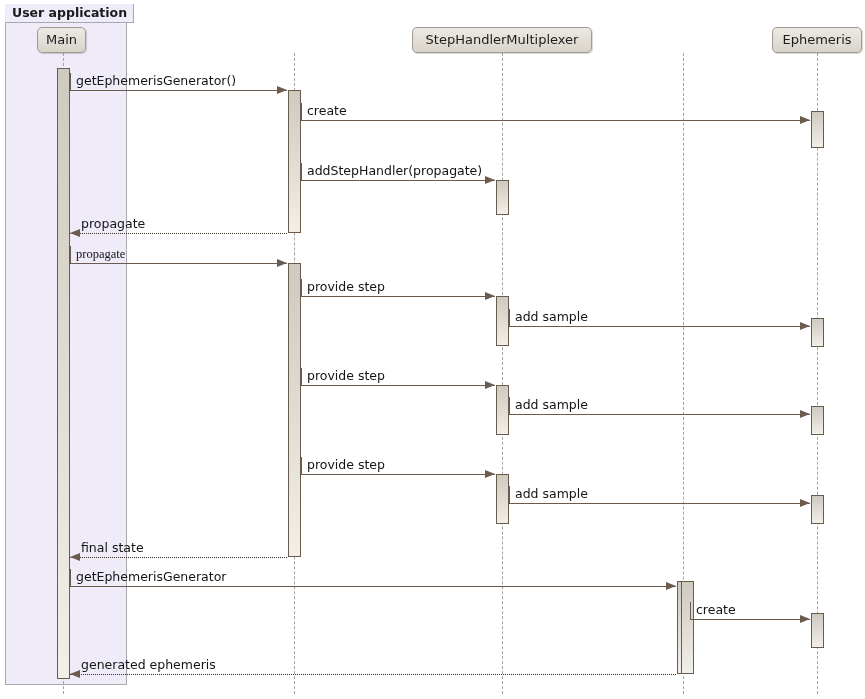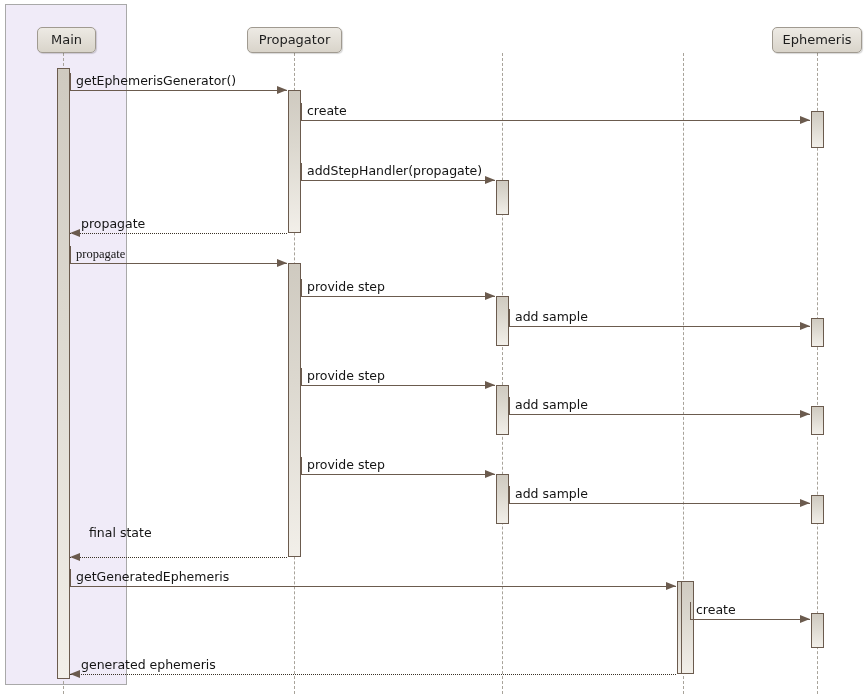--- a/index.html
+++ b/index.html
@@ -103,20 +103,21 @@
     color: #141414;
     white-space: nowrap;
     line-height: 14px;
   }
 </style>
 </head>
 <body>
 
 <div id="diagram">
     <div class="group-box" style="left: 5px; top: 4px; width: 122px; height: 681px;"></div>
+    <div class="group-title" style="left: 5px; top: 4px;">User application</div>
     <div class="lifeline" style="left: 63px; top: 53px; height: 641px;"></div>
     <div class="lifeline" style="left: 294px; top: 53px; height: 641px;"></div>
     <div class="lifeline" style="left: 502px; top: 53px; height: 641px;"></div>
     <div class="lifeline" style="left: 683px; top: 53px; height: 641px;"></div>
     <div class="lifeline" style="left: 817px; top: 53px; height: 641px;"></div>
     <div class="activation" style="left: 57px; top: 68px; height: 611px;"></div>
     <div class="activation" style="left: 288px; top: 90px; height: 143px;"></div>
     <div class="activation" style="left: 288px; top: 263px; height: 294px;"></div>
     <div class="activation" style="left: 496px; top: 180px; height: 35px;"></div>
     <div class="activation" style="left: 496px; top: 296px; height: 50px;"></div>
@@ -167,28 +168,28 @@
     <div class="msg-stub" style="left: 301px; top: 457px; height: 17px;"></div>
     <div class="msg-line" style="left: 301px; top: 474px; width: 194px;"></div>
     <div class="arrow-r" style="top: 470px; left: 485px;"></div>
     <div class="msg-label" style="left: 307px; top: 458px;">provide step</div>
     <div class="msg-stub" style="left: 509px; top: 486px; height: 17px;"></div>
     <div class="msg-line" style="left: 509px; top: 503px; width: 301px;"></div>
     <div class="arrow-r" style="top: 499px; left: 800px;"></div>
     <div class="msg-label" style="left: 515px; top: 487px;">add sample</div>
     <div class="msg-line dotted" style="left: 70px; top: 557px; width: 217px;"></div>
     <div class="arrow-l" style="top: 553px; left: 70px;"></div>
-    <div class="msg-label" style="left: 81px; top: 526px; margin-left: 8px;">final state</div>
+    <div class="msg-label" style="left: 81px; top: 541px;">final state</div>
     <div class="msg-stub" style="left: 70px; top: 569px; height: 17px;"></div>
     <div class="msg-line" style="left: 70px; top: 586px; width: 606px;"></div>
     <div class="arrow-r" style="top: 582px; left: 666px;"></div>
-    <div class="msg-label" style="left: 76px; top: 570px;">getGeneratedEphemeris</div>
+    <div class="msg-label" style="left: 76px; top: 570px;">getEphemerisGenerator</div>
     <div class="msg-stub" style="left: 690px; top: 602px; height: 17px;"></div>
     <div class="msg-line" style="left: 690px; top: 619px; width: 120px;"></div>
     <div class="arrow-r" style="top: 615px; left: 800px;"></div>
     <div class="msg-label" style="left: 696px; top: 603px;">create</div>
     <div class="msg-line dotted" style="left: 70px; top: 674px; width: 606px;"></div>
     <div class="arrow-l" style="top: 670px; left: 70px;"></div>
     <div class="msg-label" style="left: 81px; top: 658px;">generated ephemeris</div>
-    <div class="participant" style="left: 37px; top: 27px; width: 59px;">Main</div>
-    <div class="participant" style="left: 247px; top: 27px; width: 95px;">Propagator</div>
+    <div class="participant" style="left: 37px; top: 27px; width: 49px;">Main</div>
+    <div class="participant" style="left: 412px; top: 27px; width: 180px;">StepHandlerMultiplexer</div>
     <div class="participant" style="left: 772px; top: 27px; width: 90px;">Ephemeris</div>
   </div>
 
 </body></html>

